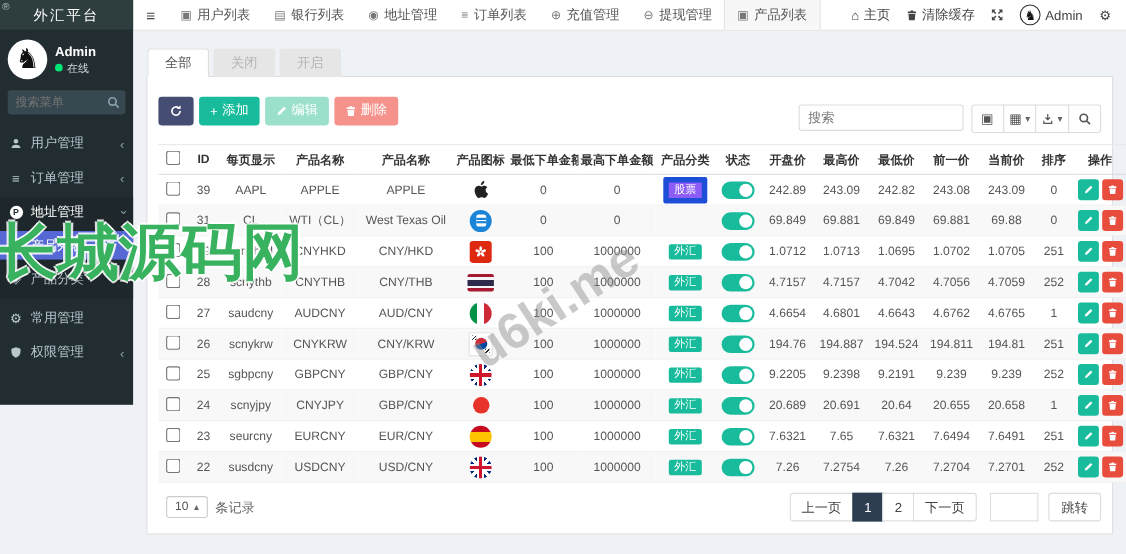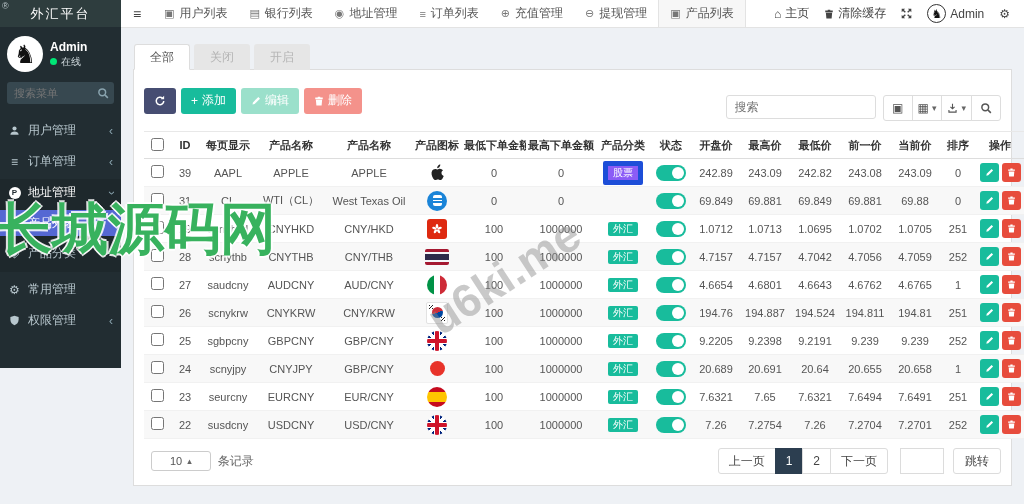--- a/index.html
+++ b/index.html
@@ -97,21 +97,21 @@
     linear-gradient(0deg,transparent 33%,#fff 33% 67%,transparent 67%),
     linear-gradient(90deg,transparent 33%,#fff 33% 67%,transparent 67%),
     linear-gradient(45deg,transparent 44%,#fff 44% 56%,transparent 56%),
     linear-gradient(135deg,transparent 44%,#fff 44% 56%,transparent 56%),
     #00247d;}
   .pic-jp{width:15px;height:15px;border-radius:50%;background:#e8332a;}
   .pic-es{width:20px;height:20px;border-radius:50%;background:linear-gradient(180deg,#c60b1e 0 27%,#ffc400 27% 73%,#c60b1e 73%);}
 
   
   .tfoot{display:flex;align-items:center;padding:9px 0 11px;font-size:12px;color:#666;}
-  .pagesize{display:inline-flex;align-items:center;gap:5px;border:1px solid #ccc;border-radius:3px;padding:3px 18px;margin:0 7px;background:#fff;color:#555;font-size:11px;cursor:pointer;}
+  .pagesize{display:inline-flex;align-items:center;gap:5px;border:1px solid #ccc;border-radius:3px;padding:3px 7px;margin:0 7px;background:#fff;color:#555;font-size:11px;cursor:pointer;}
   .pager{margin-left:auto;display:flex;align-items:center;}
   .pbtn{min-width:14px;height:26px;box-sizing:border-box;padding:0 10px;border:1px solid #dcdcdc;background:#fff;color:#444;font-size:12px;display:inline-flex;align-items:center;justify-content:center;margin-left:-1px;cursor:pointer;}
   .pbtn.first{border-radius:3px 0 0 3px;margin-left:0;}
   .pbtn.last{border-radius:0 3px 3px 0;}
   .pbtn.active{background:#2c3e50;border-color:#2c3e50;color:#fff;}
   .jump-input{width:44px;height:26px;box-sizing:border-box;border:1px solid #dcdcdc;margin-left:12px;outline:none;}
   .jump-btn{height:26px;padding:0 11px;border:1px solid #dcdcdc;border-radius:3px;background:#fff;color:#444;font-size:12px;margin-left:9px;cursor:pointer;}
 
   
   .wm-left{position:absolute;left:-4px;top:192px;font-size:56px;font-weight:bold;color:#38b25e;z-index:60;pointer-events:none;white-space:nowrap;

